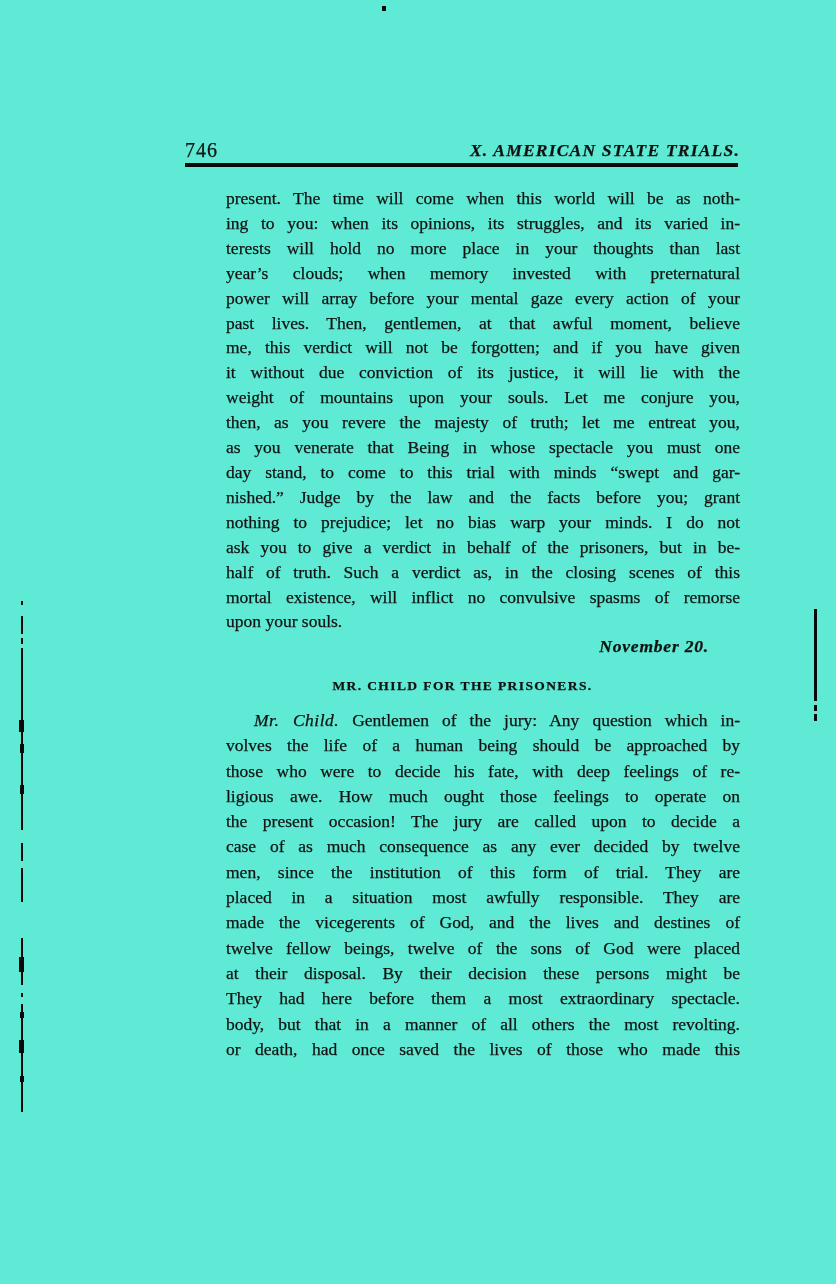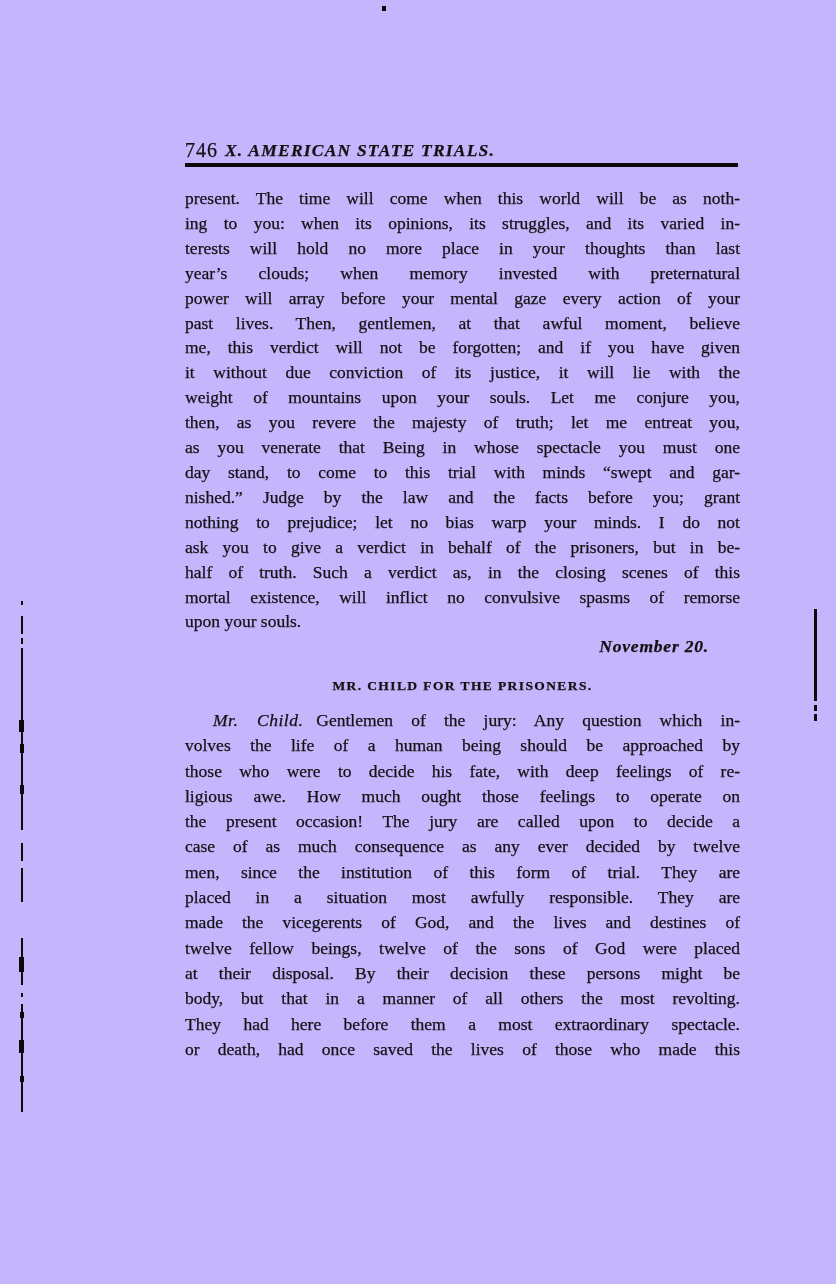--- a/index.html
+++ b/index.html
@@ -1,57 +1,58 @@
 <!DOCTYPE html>
 <html><head>
 <meta charset="utf-8">
 <style>
   html, body { margin: 0; padding: 0; background: #e8e8e8; }
   .page {
     position: relative;
     width: 836px;
     height: 1284px;
-    background: #c4b5fd;
+    background: #5eead4;
     font-family: "Liberation Serif", "DejaVu Serif", serif;
     color: #121212;
     overflow: hidden;
     -webkit-text-stroke: 0.25px #121212;
   }
   
   .header {
     position: absolute;
     left: 185px; top: 138px;
     width: 555px; height: 26px;
   }
   .pagenum {
     position: absolute; left: 0; top: 1px;
     font-size: 20px; letter-spacing: 1px;
   }
   .running-title {
     position: absolute; left: 40px; right: 0; top: 2px;
-    text-align: left;
+    text-align: right;
     font-style: italic; font-weight: 700;
     font-size: 17.5px; letter-spacing: 1.2px;
   }
   .rule {
     position: absolute;
     left: 185px; top: 163px;
     width: 553px; height: 4px;
     background: #0a0a0a;
   }
   
   .para {
     position: absolute;
     left: 185px; width: 555px;
     font-size: 17.5px;
   }
   .para .line {
     text-align: justify;
     text-align-last: justify;
     white-space: nowrap;
+    margin-left: 41px;
   }
   .para .line { white-space: normal; }
   .para1 { top: 186px; line-height: 24.9px; }
   .para1 .line:last-child { text-align-last: left; }
   .para2 { top: 708px; line-height: 25.3px; }
   .para2 .first-line { text-indent: 28px; }
   .speaker { font-style: italic; font-weight: 400; margin-right: 13px; letter-spacing: 0.5px; }
   
   .date-line {
     position: absolute;
@@ -142,22 +143,22 @@
       <div class="line">volves the life of a human being should be approached by</div>
       <div class="line">those who were to decide his fate, with deep feelings of re-</div>
       <div class="line">ligious awe. How much ought those feelings to operate on</div>
       <div class="line">the present occasion! The jury are called upon to decide a</div>
       <div class="line">case of as much consequence as any ever decided by twelve</div>
       <div class="line">men, since the institution of this form of trial. They are</div>
       <div class="line">placed in a situation most awfully responsible. They are</div>
       <div class="line">made the vicegerents of God, and the lives and destines of</div>
       <div class="line">twelve fellow beings, twelve of the sons of God were placed</div>
       <div class="line">at their disposal. By their decision these persons might be</div>
+      <div class="line">They had here before them a most extraordinary spectacle.</div>
       <div class="line">body, but that in a manner of all others the most revolting.</div>
-      <div class="line">They had here before them a most extraordinary spectacle.</div>
       <div class="line">or death, had once saved the lives of those who made this</div>
     </div>
 
   <span class="artifact lseg-a"></span>
   <span class="artifact lseg-b"></span>
   <span class="artifact lseg-c"></span>
   <span class="artifact lseg-d"></span>
   <span class="artifact lblob-1"></span>
   <span class="artifact lblob-2"></span>
   <span class="artifact lblob-3"></span>

